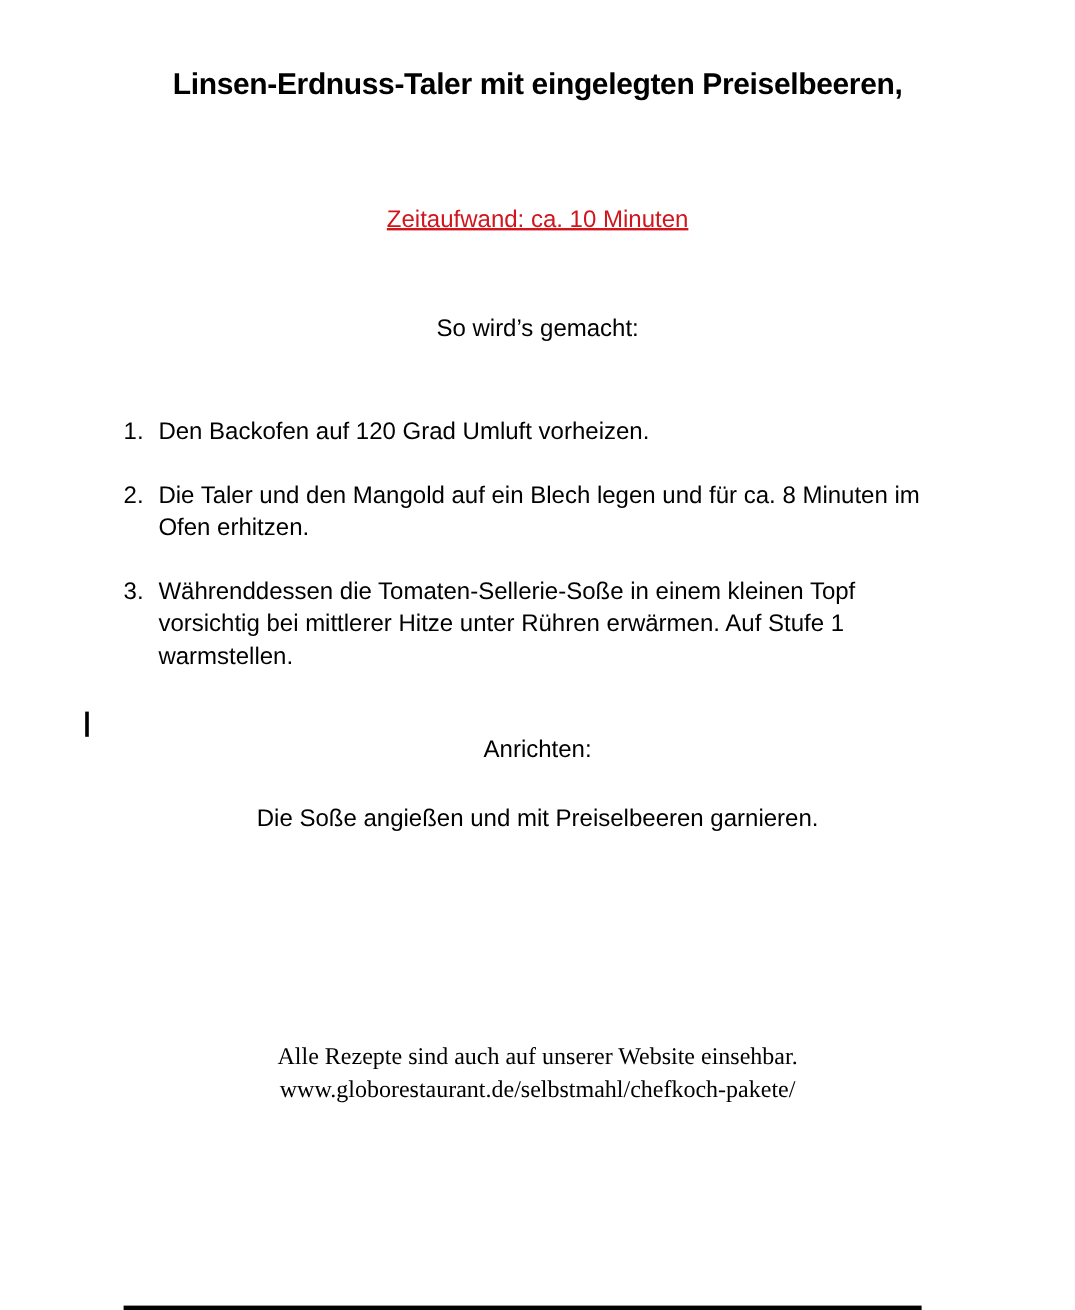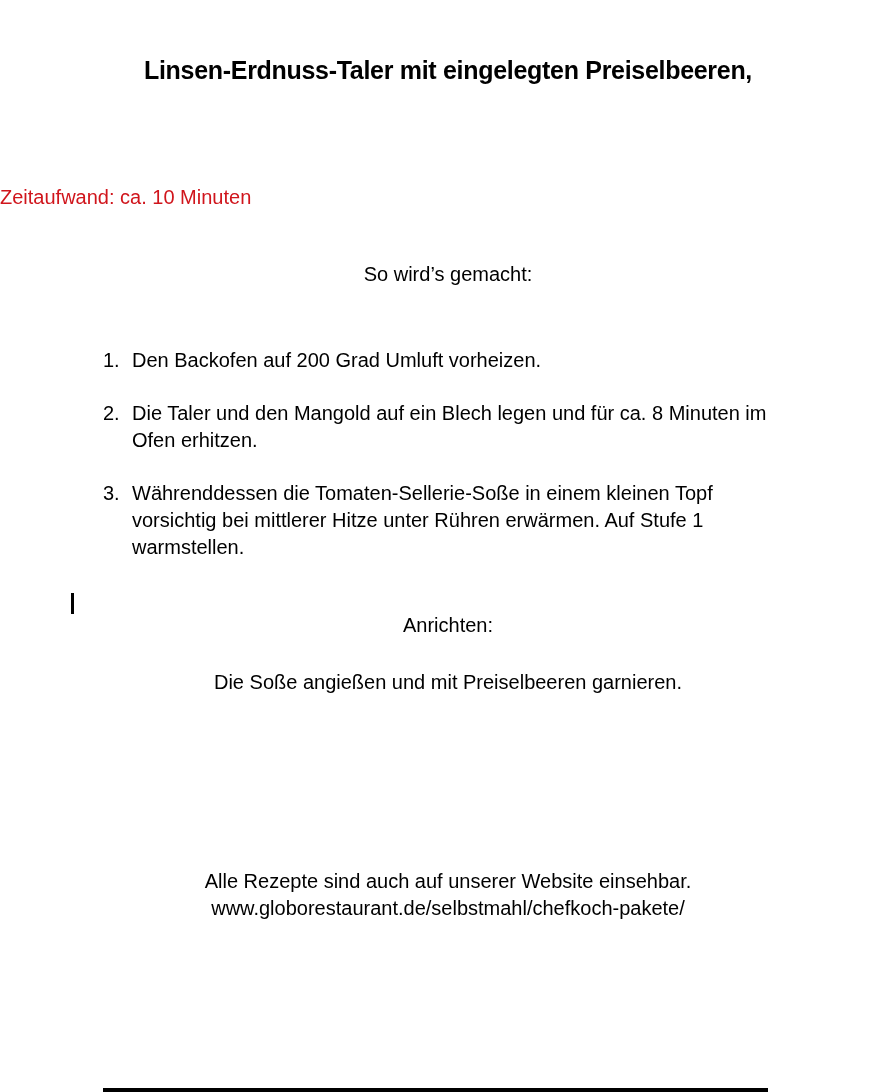--- a/index.html
+++ b/index.html
@@ -22,25 +22,27 @@
     left: 0;
     width: 100%;
     text-align: center;
     font-weight: bold;
     font-size: 25px;
     line-height: 32px;
     letter-spacing: -0.3px;
   }
   .time-note {
     position: absolute;
-    top: 186px;
+    top: 172px;
     left: 0;
     width: 100%;
+    text-align: center;
     font-size: 20px;
     color: var(--accent-red, #d0151c);
+    text-decoration: underline;
   }
   .section-heading {
     position: absolute;
     left: 0;
     width: 100%;
     text-align: center;
     font-weight: normal;
     font-size: 20px;
   }
   .heading-method { top: 263px; }
@@ -83,20 +85,21 @@
     line-height: 27px;
   }
   .footer {
     position: absolute;
     top: 868px;
     left: 0;
     width: 100%;
     text-align: center;
     font-size: 20px;
     line-height: 27px;
+    font-family: Liberation Serif, serif;
   }
   .bottom-bar {
     position: absolute;
     left: 103px;
     bottom: 0;
     width: 665px;
     height: 4px;
     background: #000000;
   }
 </style>
@@ -109,21 +112,21 @@
     <div>Linsen-Erdnuss-Taler mit eingelegten Preiselbeeren,</div>
   </div>
 
   <div class="time-note">Zeitaufwand: ca. 10 Minuten</div>
 
   <div class="section-heading heading-method">So wird’s gemacht:</div>
 
   <div class="steps">
     <div class="step">
       <span class="step-number">1.</span>
-      <span class="step-text">Den Backofen auf 200 Grad Umluft vorheizen.</span>
+      <span class="step-text">Den Backofen auf 120 Grad Umluft vorheizen.</span>
     </div>
     <div class="step">
       <span class="step-number">2.</span>
       <span class="step-text">Die Taler und den Mangold auf ein Blech legen und für ca. 8 Minuten im Ofen erhitzen.</span>
     </div>
     <div class="step">
       <span class="step-number">3.</span>
       <span class="step-text">Währenddessen die Tomaten-Sellerie-Soße in einem kleinen Topf vorsichtig bei mittlerer Hitze unter Rühren erwärmen. Auf Stufe 1 warmstellen.</span>
     </div>
   </div>

